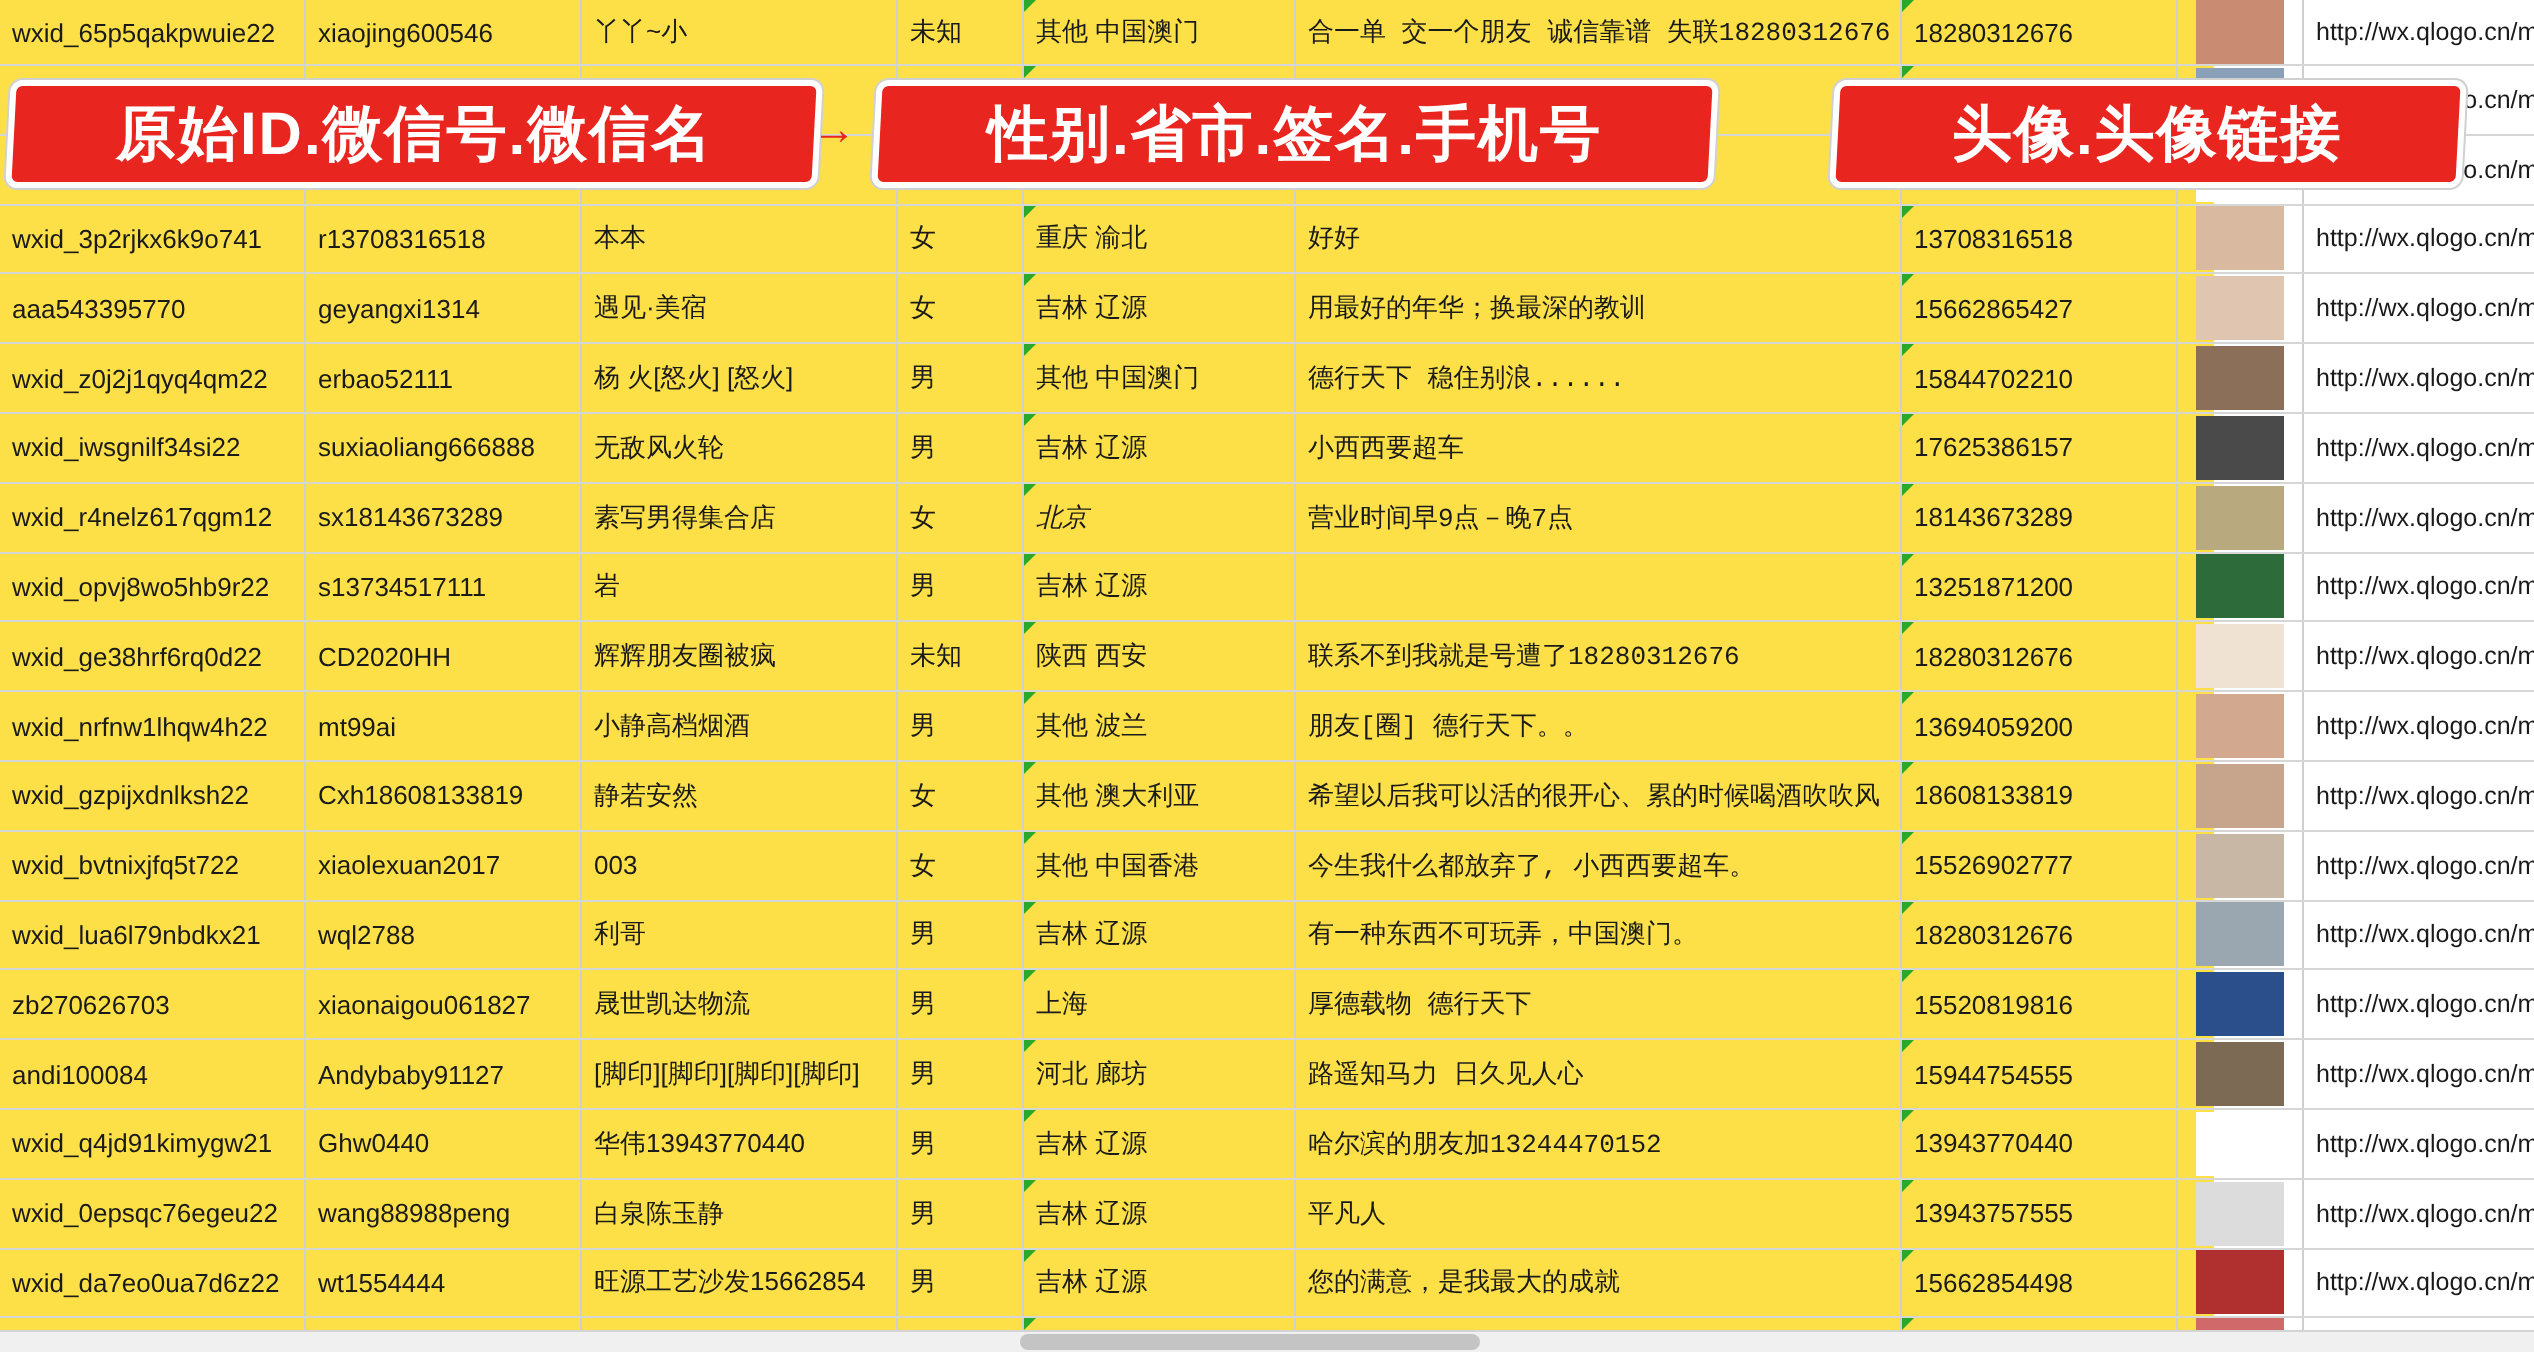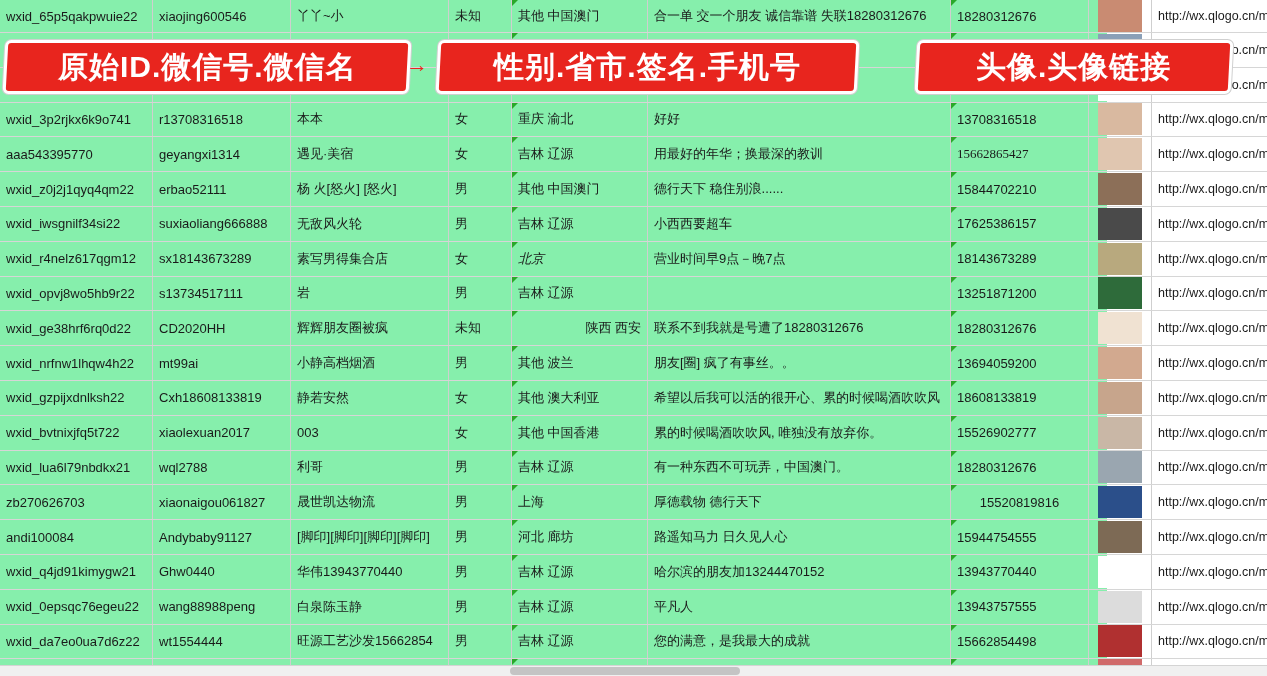--- a/index.html
+++ b/index.html
@@ -12,21 +12,21 @@
     height: 676px;
     overflow: hidden;
     font-family: "Liberation Sans", sans-serif;
     position: relative;
   }
   .sheet {
     position: absolute;
     top: 0; left: 0;
     width: 1107px;
     height: 676px;
-    background: #86efac;
+    background: #fde047;
   }
   table.grid {
     border-collapse: collapse;
     table-layout: fixed;
     width: 1267px;
     font-size: 13px;
     color: #1a1a1a;
   }
   table.grid td {
     border-right: 1px solid #cfcfcf;
@@ -36,21 +36,21 @@
     overflow: hidden;
     white-space: nowrap;
     vertical-align: middle;
   }
   
   .c0 { width: 140px; }
   .c1 { width: 125px; }
   .c2 { width: 145px; }
   .c3 { width: 50px; }
   .c4 { width: 123px; margin-left: 36px; }
-  .c5 { width: 290px; }
+  .c5 { width: 290px; font-family: Liberation Mono, monospace; }
   .c6 { width: 125px; }
   .c7 { width: 62px; padding: 0 !important; }
   .c8 { width: 207px; }
   .link {
     color: #1a1a1a;
     font-size: 12.5px;
   }
 
   
   .banner {
@@ -191,21 +191,21 @@
           </td>
           <td class="c8 link">http://wx.qlogo.cn/mmhead</td>
         </tr>
         <tr>
           <td class="c0">aaa543395770</td>
           <td class="c1">geyangxi1314</td>
           <td class="c2">遇见·美宿</td>
           <td class="c3">女</td>
           <td class="c4" style="position: relative;">吉林 辽源<span class="flag" style="left: 0px; top: 0px;"></span></td>
           <td class="c5">用最好的年华；换最深的教训</td>
-          <td class="c6" style="position: relative; font-family: Liberation Serif, serif;">15662865427<span class="flag" style="left: 0px; top: 0px;"></span></td>
+          <td class="c6" style="position: relative;">15662865427<span class="flag" style="left: 0px; top: 0px;"></span></td>
           <td class="c7">
             <div class="avatar-strip" style="background: rgb(224, 198, 176);"></div>
           </td>
           <td class="c8 link">http://wx.qlogo.cn/mmhead</td>
         </tr>
         <tr>
           <td class="c0">wxid_z0j2j1qyq4qm22</td>
           <td class="c1">erbao52111</td>
           <td class="c2">杨 火[怒火] [怒火]</td>
           <td class="c3">男</td>
@@ -254,35 +254,35 @@
           <td class="c7">
             <div class="avatar-strip" style="background: rgb(46, 107, 58);"></div>
           </td>
           <td class="c8 link">http://wx.qlogo.cn/mmhead</td>
         </tr>
         <tr>
           <td class="c0">wxid_ge38hrf6rq0d22</td>
           <td class="c1">CD2020HH</td>
           <td class="c2">辉辉朋友圈被疯</td>
           <td class="c3">未知</td>
-          <td class="c4" style="position: relative; text-align: right;">陕西 西安<span class="flag" style="left: 0px; top: 0px;"></span></td>
+          <td class="c4" style="position: relative;">陕西 西安<span class="flag" style="left: 0px; top: 0px;"></span></td>
           <td class="c5">联系不到我就是号遭了18280312676</td>
           <td class="c6" style="position: relative;">18280312676<span class="flag" style="left: 0px; top: 0px;"></span></td>
           <td class="c7">
             <div class="avatar-strip" style="background: rgb(240, 226, 210);"></div>
           </td>
           <td class="c8 link">http://wx.qlogo.cn/mmhead</td>
         </tr>
         <tr>
           <td class="c0">wxid_nrfnw1lhqw4h22</td>
           <td class="c1">mt99ai</td>
           <td class="c2">小静高档烟酒</td>
           <td class="c3">男</td>
           <td class="c4" style="position: relative;">其他 波兰<span class="flag" style="left: 0px; top: 0px;"></span></td>
-          <td class="c5">朋友[圈] 疯了有事丝。。</td>
+          <td class="c5">朋友[圈] 德行天下。。</td>
           <td class="c6" style="position: relative;">13694059200<span class="flag" style="left: 0px; top: 0px;"></span></td>
           <td class="c7">
             <div class="avatar-strip" style="background: rgb(210, 169, 143);"></div>
           </td>
           <td class="c8 link">http://wx.qlogo.cn/mmhead</td>
         </tr>
         <tr>
           <td class="c0">wxid_gzpijxdnlksh22</td>
           <td class="c1">Cxh18608133819</td>
           <td class="c2">静若安然</td>
@@ -294,21 +294,21 @@
             <div class="avatar-strip" style="background: rgb(199, 165, 140);"></div>
           </td>
           <td class="c8 link">http://wx.qlogo.cn/mmhead</td>
         </tr>
         <tr>
           <td class="c0">wxid_bvtnixjfq5t722</td>
           <td class="c1">xiaolexuan2017</td>
           <td class="c2">003</td>
           <td class="c3">女</td>
           <td class="c4" style="position: relative;">其他 中国香港<span class="flag" style="left: 0px; top: 0px;"></span></td>
-          <td class="c5">累的时候喝酒吹吹风, 唯独没有放弃你。</td>
+          <td class="c5">今生我什么都放弃了, 小西西要超车。</td>
           <td class="c6" style="position: relative;">15526902777<span class="flag" style="left: 0px; top: 0px;"></span></td>
           <td class="c7">
             <div class="avatar-strip" style="background: rgb(201, 183, 166);"></div>
           </td>
           <td class="c8 link">http://wx.qlogo.cn/mmhead</td>
         </tr>
         <tr>
           <td class="c0">wxid_lua6l79nbdkx21</td>
           <td class="c1">wql2788</td>
           <td class="c2">利哥</td>
@@ -321,21 +321,21 @@
           </td>
           <td class="c8 link">http://wx.qlogo.cn/mmhead</td>
         </tr>
         <tr>
           <td class="c0">zb270626703</td>
           <td class="c1">xiaonaigou061827</td>
           <td class="c2">晟世凯达物流</td>
           <td class="c3">男</td>
           <td class="c4" style="position: relative;">上海<span class="flag" style="left: 0px; top: 0px;"></span></td>
           <td class="c5">厚德载物 德行天下</td>
-          <td class="c6" style="position: relative; text-align: center;">15520819816<span class="flag" style="left: 0px; top: 0px;"></span></td>
+          <td class="c6" style="position: relative;">15520819816<span class="flag" style="left: 0px; top: 0px;"></span></td>
           <td class="c7">
             <div class="avatar-strip" style="background: rgb(43, 79, 138);"></div>
           </td>
           <td class="c8 link">http://wx.qlogo.cn/mmhead</td>
         </tr>
         <tr>
           <td class="c0">andi100084</td>
           <td class="c1">Andybaby91127</td>
           <td class="c2">[脚印][脚印][脚印][脚印]</td>
           <td class="c3">男</td>

